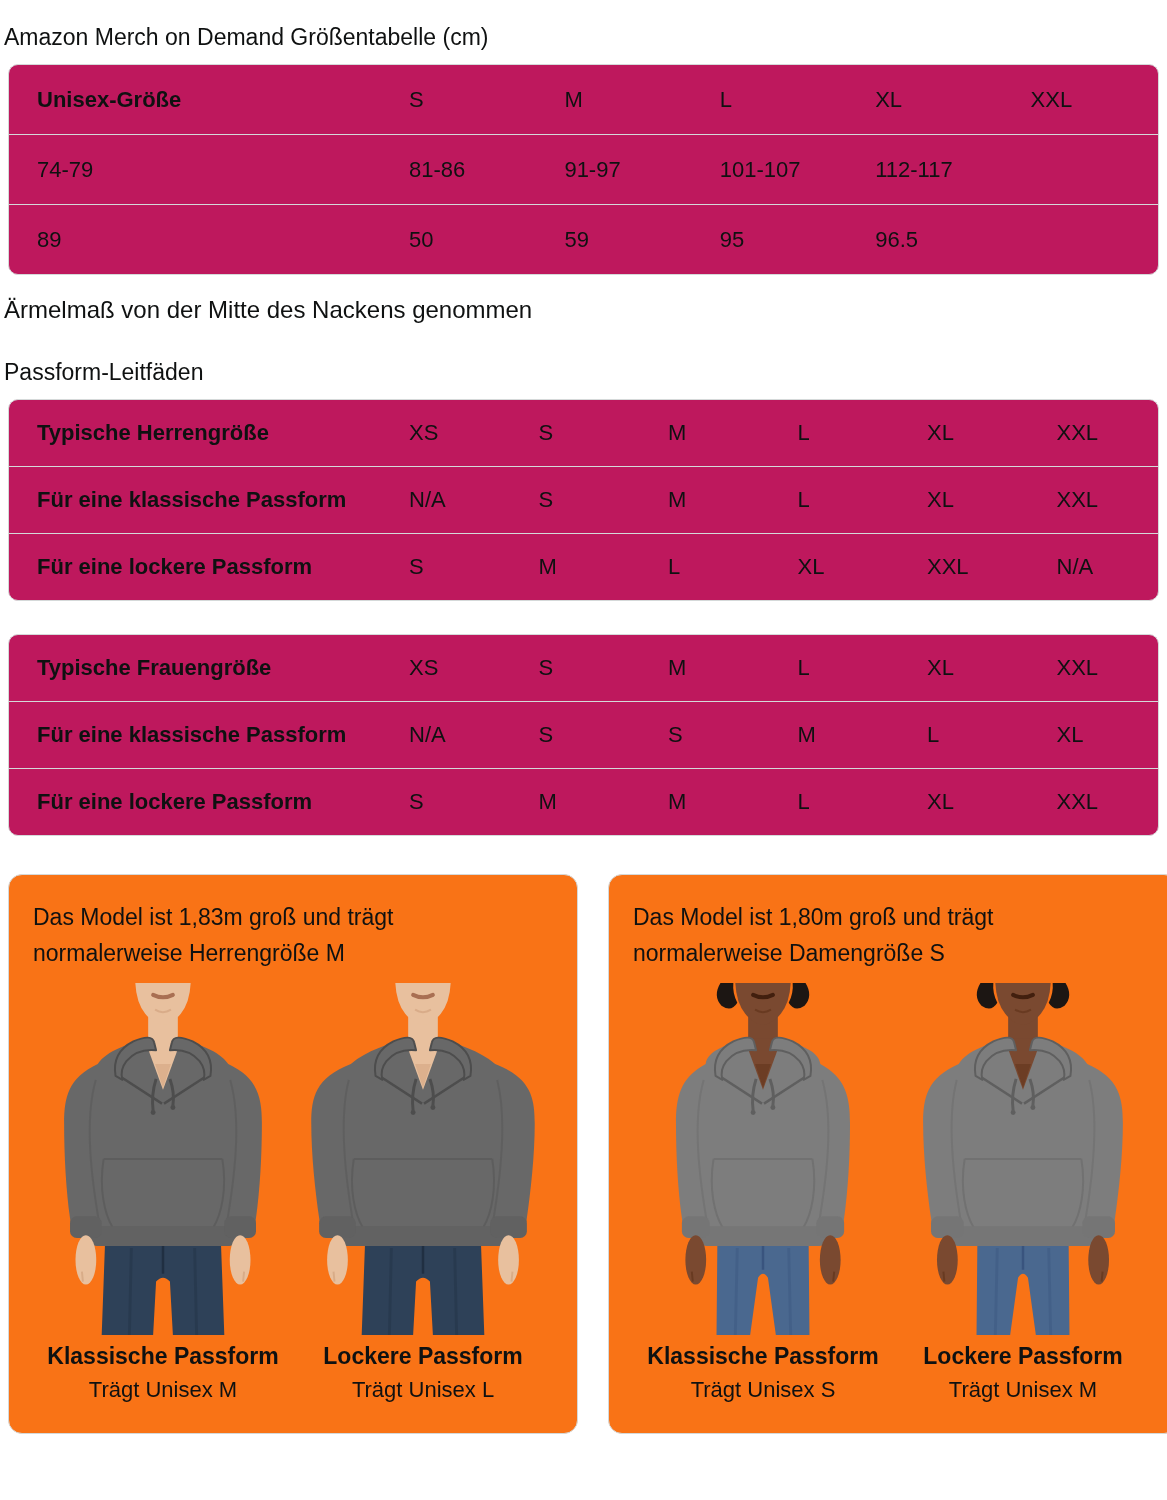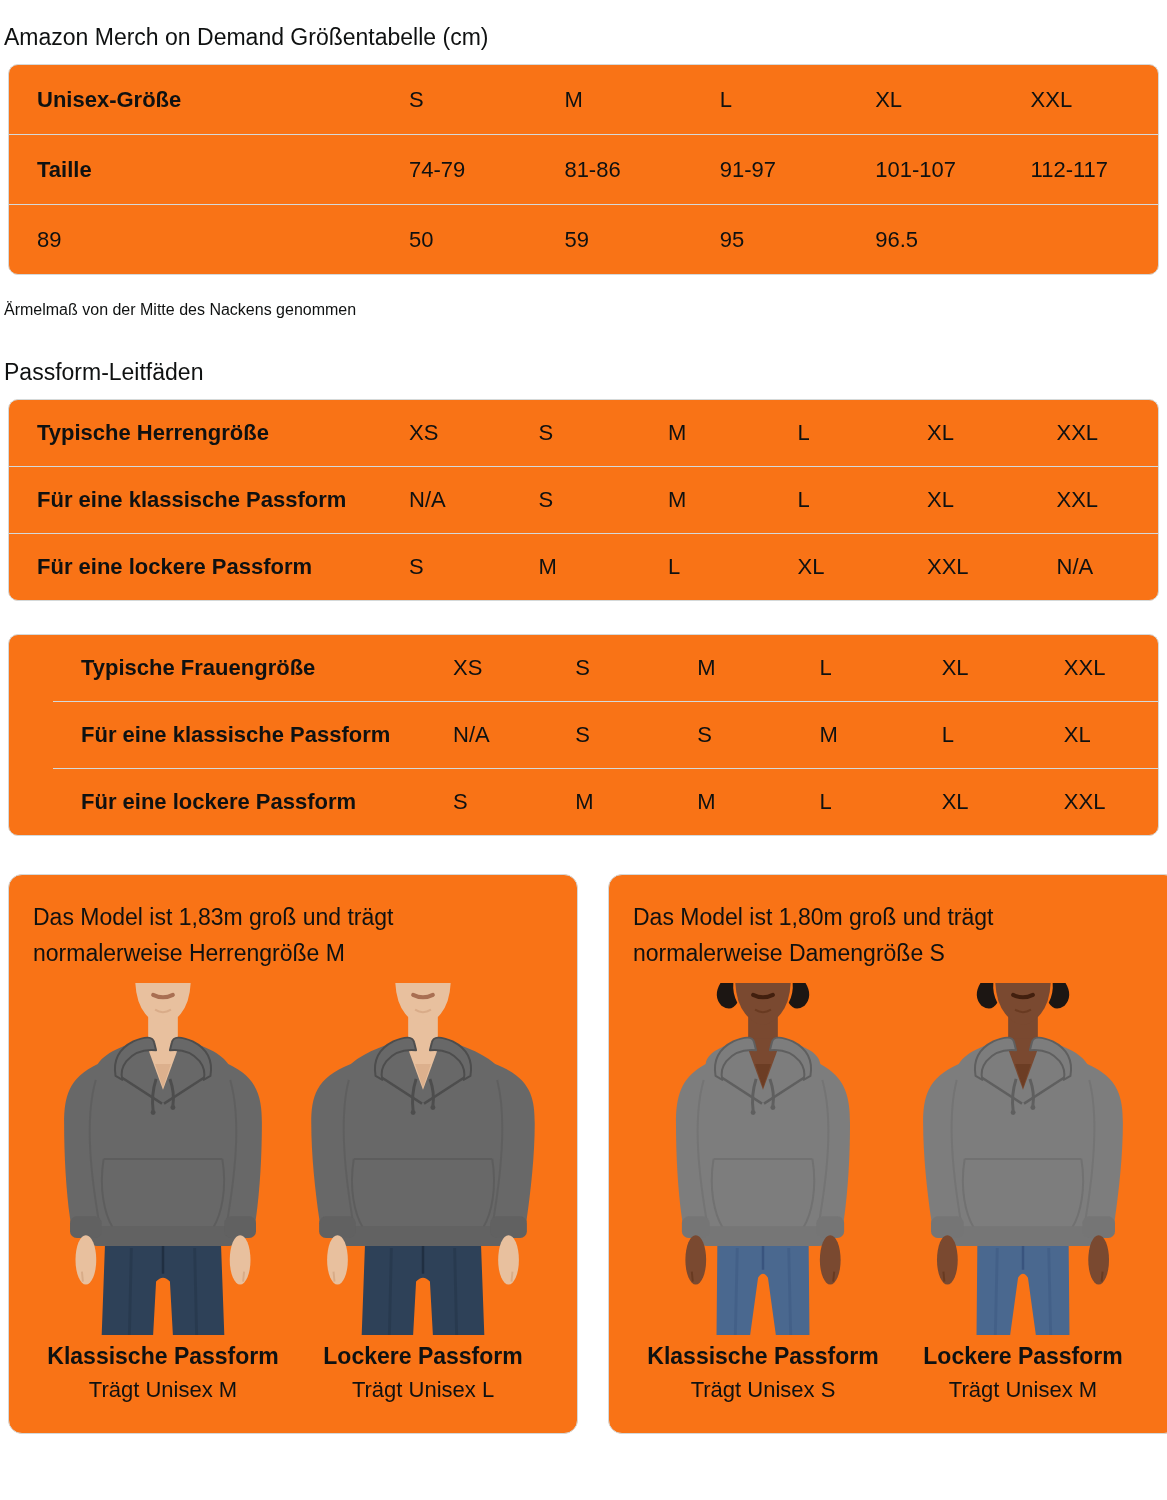--- a/index.html
+++ b/index.html
@@ -2,28 +2,28 @@
 <html><head>
 <meta charset="utf-8">
 <style>
   html,body{margin:0;padding:0;background:#fff;}
   body{width:1167px;height:1500px;overflow:hidden;
        font-family:"Liberation Sans",sans-serif;color:#0f1111;}
   .page{padding:8px 8px 0 8px;}
 
   .title{font-size:23px;font-weight:400;margin:14px 0 0 -4px;line-height:30px;}
 
-  .tbl{border:1px solid #d5d9d9;border-radius:10px;margin-top:12px;background:#f97316;}
+  .tbl{border:1px solid #d5d9d9;border-radius:10px;margin-top:12px;background:#be185d;}
   .trow{display:grid;grid-template-columns:372px repeat(5,1fr);align-items:center;height:69px;}
   .tbl6 .trow{grid-template-columns:372px repeat(6,1fr);height:66px;}
   .trow + .trow{border-top:1px solid #d5d9d9;}
   .tlabel{font-weight:700;font-size:22px;padding-left:28px;white-space:nowrap;}
   .tcell{font-size:22px;padding-left:28px;white-space:nowrap;}
 
-  .note{font-size:16px;margin:22px 0 12px -4px;line-height:26px;}
+  .note{font-size:24px;margin:22px 0 12px -4px;line-height:26px;}
   .heading{font-size:23px;font-weight:400;margin:34px 0 0 -4px;line-height:30px;}
 
   .cards{display:flex;gap:30px;margin-top:38px;}
   .card{flex:1;border:1px solid #d5d9d9;border-radius:14px;box-sizing:border-box;
         height:560px;padding:24px 24px 16px 24px;background:#f97316;}
   .card-desc{font-size:23px;line-height:36px;max-width:470px;}
   .figures{display:flex;margin-top:12px;}
   .figcol{flex:1;display:flex;flex-direction:column;align-items:center;}
   .figure{width:260px;height:352px;}
   .figure svg{display:block;}
@@ -40,21 +40,20 @@
   <section class="tbl">
     <div class="trow">
       <div class="tlabel">Unisex-Größe</div>
       <div class="tcell">S</div>
       <div class="tcell">M</div>
       <div class="tcell">L</div>
       <div class="tcell">XL</div>
       <div class="tcell">XXL</div>
     </div>
     <div class="trow">
-      <div class="tlabel">Taille</div>
       <div class="tcell">74-79</div>
       <div class="tcell">81-86</div>
       <div class="tcell">91-97</div>
       <div class="tcell">101-107</div>
       <div class="tcell">112-117</div>
     </div>
     <div class="trow">
       <div class="tcell">89</div>
       <div class="tcell">50</div>
       <div class="tcell">59</div>
@@ -90,21 +89,21 @@
       <div class="tlabel">Für eine lockere Passform</div>
       <div class="tcell">S</div>
       <div class="tcell">M</div>
       <div class="tcell">L</div>
       <div class="tcell">XL</div>
       <div class="tcell">XXL</div>
       <div class="tcell">N/A</div>
     </div>
   </section>
 
-  <section class="tbl tbl6" style="margin-top:33px;padding-left:44px;">
+  <section class="tbl tbl6" style="margin-top:33px;">
     <div class="trow">
       <div class="tlabel">Typische Frauengröße</div>
       <div class="tcell">XS</div>
       <div class="tcell">S</div>
       <div class="tcell">M</div>
       <div class="tcell">L</div>
       <div class="tcell">XL</div>
       <div class="tcell">XXL</div>
     </div>
     <div class="trow">

